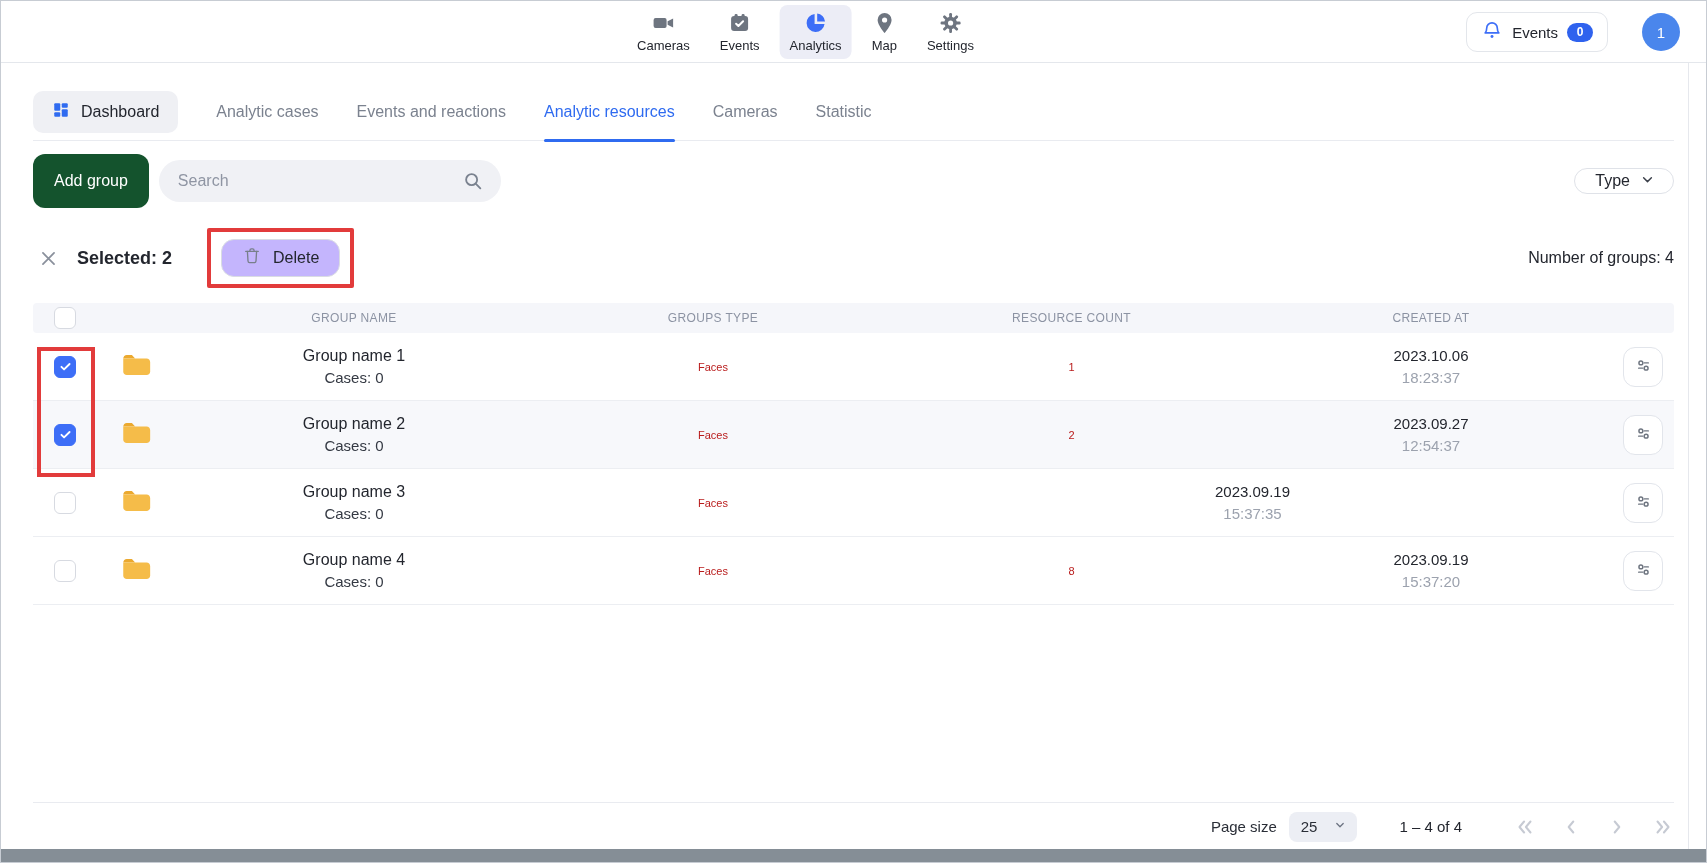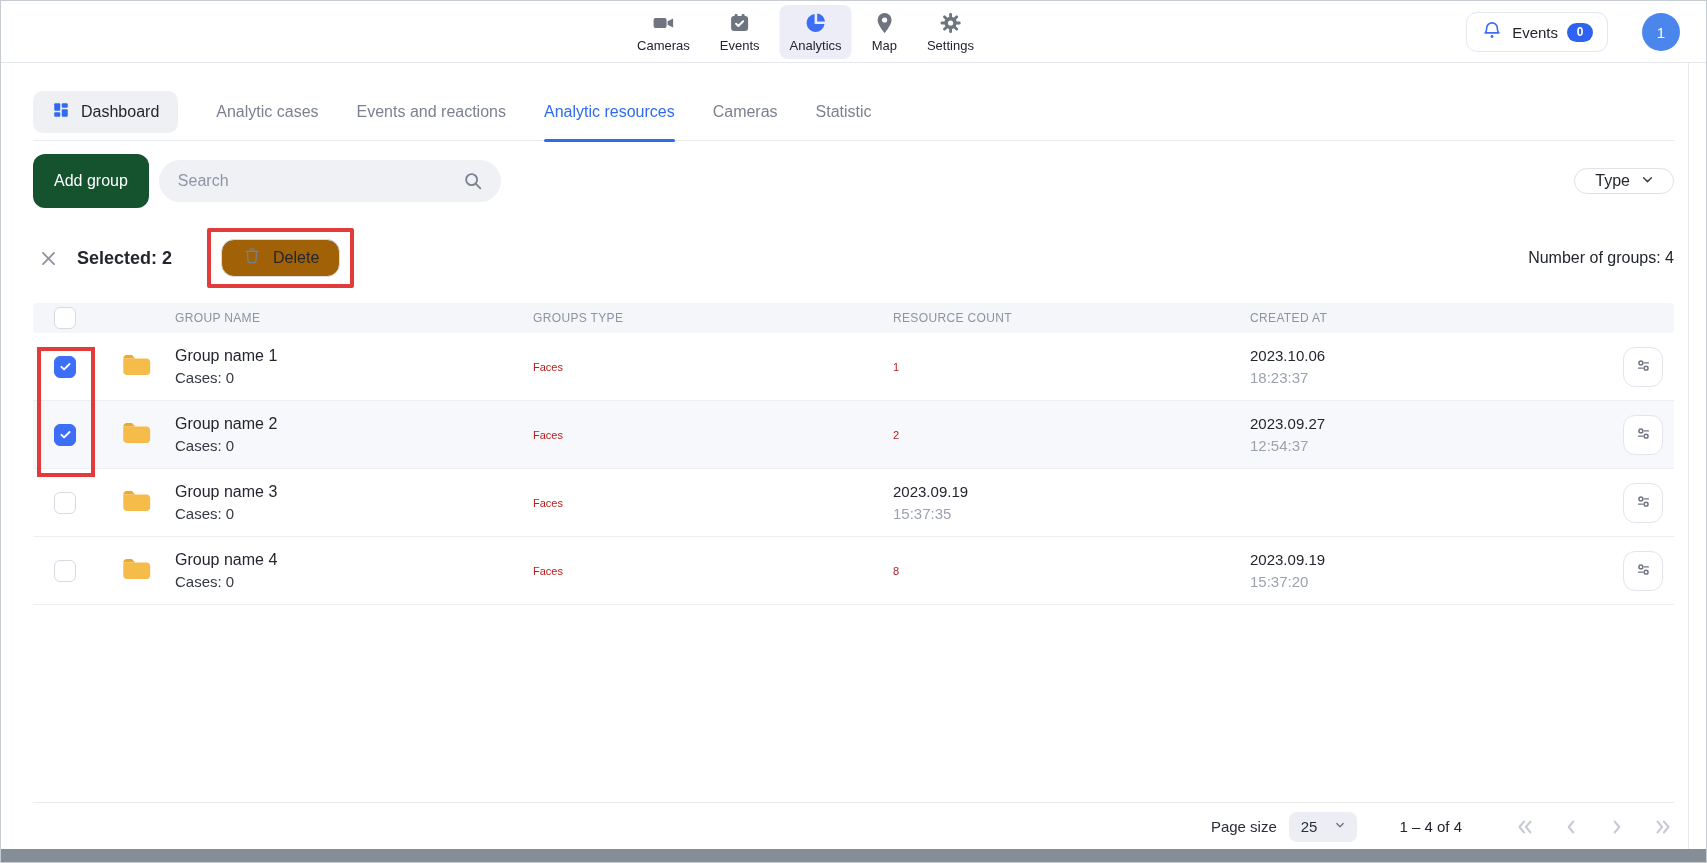--- a/index.html
+++ b/index.html
@@ -92,27 +92,27 @@
     display:flex; align-items:center; gap:9px; font-size:16px; color:#23262E;
   }
   
   .selection-row { margin-top:24px; height:62px; display:flex; align-items:center; }
   .clear-selection { margin-left:6px; cursor:pointer; display:flex; align-items:center; }
   .selected-label { margin-left:19px; font-size:18px; font-weight:bold; color:#23262E; }
   .annotation-delete {
     margin-left:35px; border:4px solid #E23B3B; padding:7px 10px; border-radius:2px;
   }
   .delete-btn {
-    height:38px; padding:0 20px; background:#a16207; border:1px solid #D9DCE3;
+    height:38px; padding:0 20px; background:#c4b5fd; border:1px solid #D9DCE3;
     border-radius:13px; cursor:pointer; display:flex; align-items:center; gap:11px;
     font-size:16px; color:#23262E;
   }
   .groups-count { margin-left:auto; font-size:16px; color:#23262E; }
   
-  .table { position:relative; margin-top:14px; }
+  .table { position:relative; margin-top:14px;text-align:center; }
   .thead {
     height:30px; background:#F5F6FA; border-radius:4px;
     display:flex; align-items:center;
   }
   .th { font-size:12px; color:#8C93A3; letter-spacing:.35px; font-weight:500; }
   .trow {
     height:68px; display:flex; align-items:center;
     border-bottom:1px solid #ECEEF2; background:#fff;
   }
   .trow.hover { background:#F7F8FB; }

